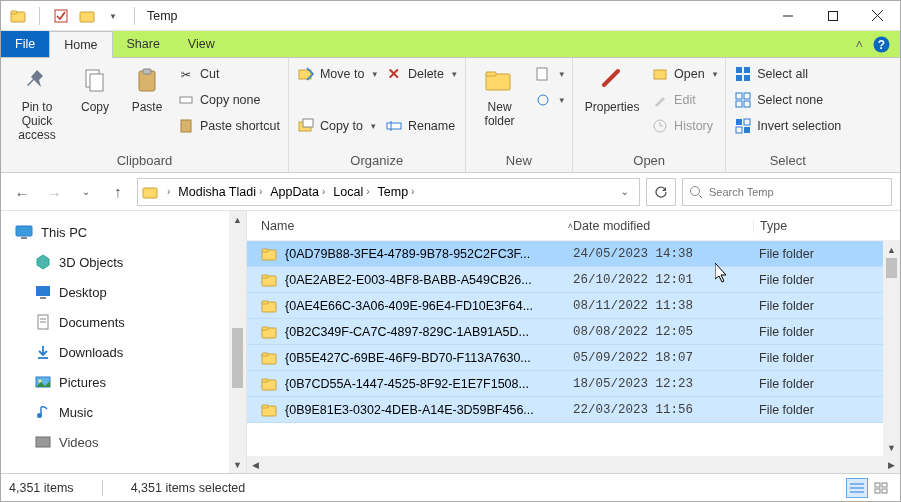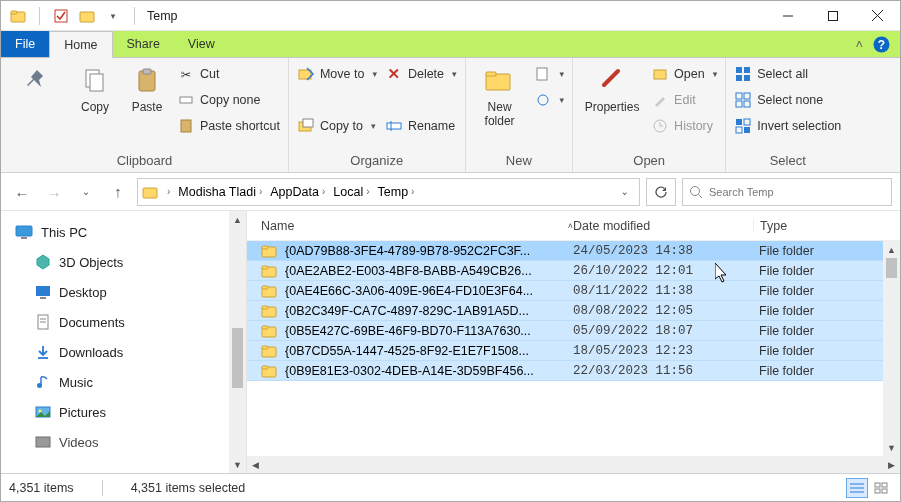--- a/index.html
+++ b/index.html
@@ -55,21 +55,21 @@
   .scrollbar-v .thumb { background:#c1c1c1; margin:0 3px;}
 
   .filepane { flex: 1; position: relative; display:flex; flex-direction:column; overflow:hidden; }
   .columns { display:flex; height: 30px; align-items:center; font-size:12.5px; color:#444; border-bottom: 1px solid #eee; padding-right: 17px;}
   .col-name { flex: 0 0 326px; padding-left: 14px; display:flex; align-items:center; gap:16px;}
   .col-date { flex: 0 0 180px; }
   .col-type { flex: 1; padding-left: 6px; border-left: 1px solid #eee;}
   .sort-ind { font-size:9px; color:#555;}
 
   .rows { flex:1; overflow:hidden; position:relative;}
-  .row { display:flex; align-items:center; height: 20px; font-size:12.5px; background:#cde8ff; border-bottom:1px solid #bcdcf7;}
+  .row { display:flex; align-items:center; height: 26px; font-size:12.5px; background:#cde8ff; border-bottom:1px solid #bcdcf7;}
   .row:first-child { background:#a8d6ff;}
   .row .rname { flex:0 0 326px; padding-left: 14px; display:flex; align-items:center; gap:8px; white-space:nowrap; overflow:hidden; text-overflow: ellipsis;}
   .row .rname-text { overflow: hidden; text-overflow: ellipsis; white-space: nowrap;}
   .row .rdate { flex:0 0 180px; color:#404040;font-family:Liberation Mono, monospace;}
   .row .rtype { flex:1; padding-left:6px; color:#333;}
   .filepane .scrollbar-v .thumb { height: 20px; margin-top: 0;}
   .scrollbar-h { height:17px; background:#f0f0f0; display:flex; align-items:center;}
   .scrollbar-h .arrow{width:17px;display:flex;align-items:center;justify-content:center;font-size:9px;color:#555;}
   .scrollbar-h .track{flex:1;}
 
@@ -151,20 +151,21 @@
 <div class="ribbon">
 
   <div class="rgroup">
     <div class="rgroup-body">
       <div class="big-btn">
         <div class="ico">
             <svg width="28" height="28">
               <path d="M14 3 L20 9 L16 13 L18 20 L11 13 L5 19 L4 18 L10 12 L8 10 Z" fill="#6d7b8d"></path>
             </svg>
           </div>
+        <span>Pin to Quick access</span>
       </div>
       <div class="big-btn" style="width:44px;">
         <div class="ico">
             <svg width="28" height="28">
               <rect x="5" y="3" width="13" height="17" fill="#fff" stroke="#888"></rect>
               <rect x="9" y="7" width="13" height="17" fill="#fff" stroke="#888"></rect>
             </svg>
           </div>
         <span>Copy</span>
       </div>
@@ -460,36 +461,36 @@
             <svg width="16" height="16">
               <path d="M8 2 V10 M4 7 L8 11 L12 7" fill="none" stroke="#2b7cd3" stroke-width="1.8"></path>
               <line x1="3" y1="14" x2="13" y2="14" stroke="#2b7cd3" stroke-width="1.8"></line>
             </svg>
           </span>
           <span>Downloads</span>
         </div>
       <div class="navitem child">
           <span>
             <svg width="16" height="16">
+              <rect x="1" y="3" width="14" height="10" fill="#62b5e5" stroke="#2b7cd3"></rect>
+              <circle cx="5" cy="7" r="1.5" fill="#fff176"></circle>
+              <path d="M1 13 L6 8 L10 12 L15 7 V13 Z" fill="#388e3c"></path>
+            </svg>
+          </span>
+          <span>Pictures</span>
+        </div>
+      <div class="navitem child">
+          <span>
+            <svg width="16" height="16">
               <path d="M6 3 V11" stroke="#2b7cd3" stroke-width="1.5"></path>
               <circle cx="4.5" cy="11.5" r="2.5" fill="#2b7cd3"></circle>
               <path d="M6 3 Q10 2 12 5" fill="none" stroke="#2b7cd3" stroke-width="1.5"></path>
             </svg>
           </span>
           <span>Music</span>
-        </div>
-      <div class="navitem child">
-          <span>
-            <svg width="16" height="16">
-              <rect x="1" y="3" width="14" height="10" fill="#62b5e5" stroke="#2b7cd3"></rect>
-              <circle cx="5" cy="7" r="1.5" fill="#fff176"></circle>
-              <path d="M1 13 L6 8 L10 12 L15 7 V13 Z" fill="#388e3c"></path>
-            </svg>
-          </span>
-          <span>Pictures</span>
         </div>
       <div class="navitem child" style="opacity:0.85;">
           <span>
             <svg width="16" height="16">
               <rect x="1" y="3" width="14" height="10" fill="#888" stroke="#555"></rect>
             </svg>
           </span>
           <span>Videos</span>
         </div>
     </div>

